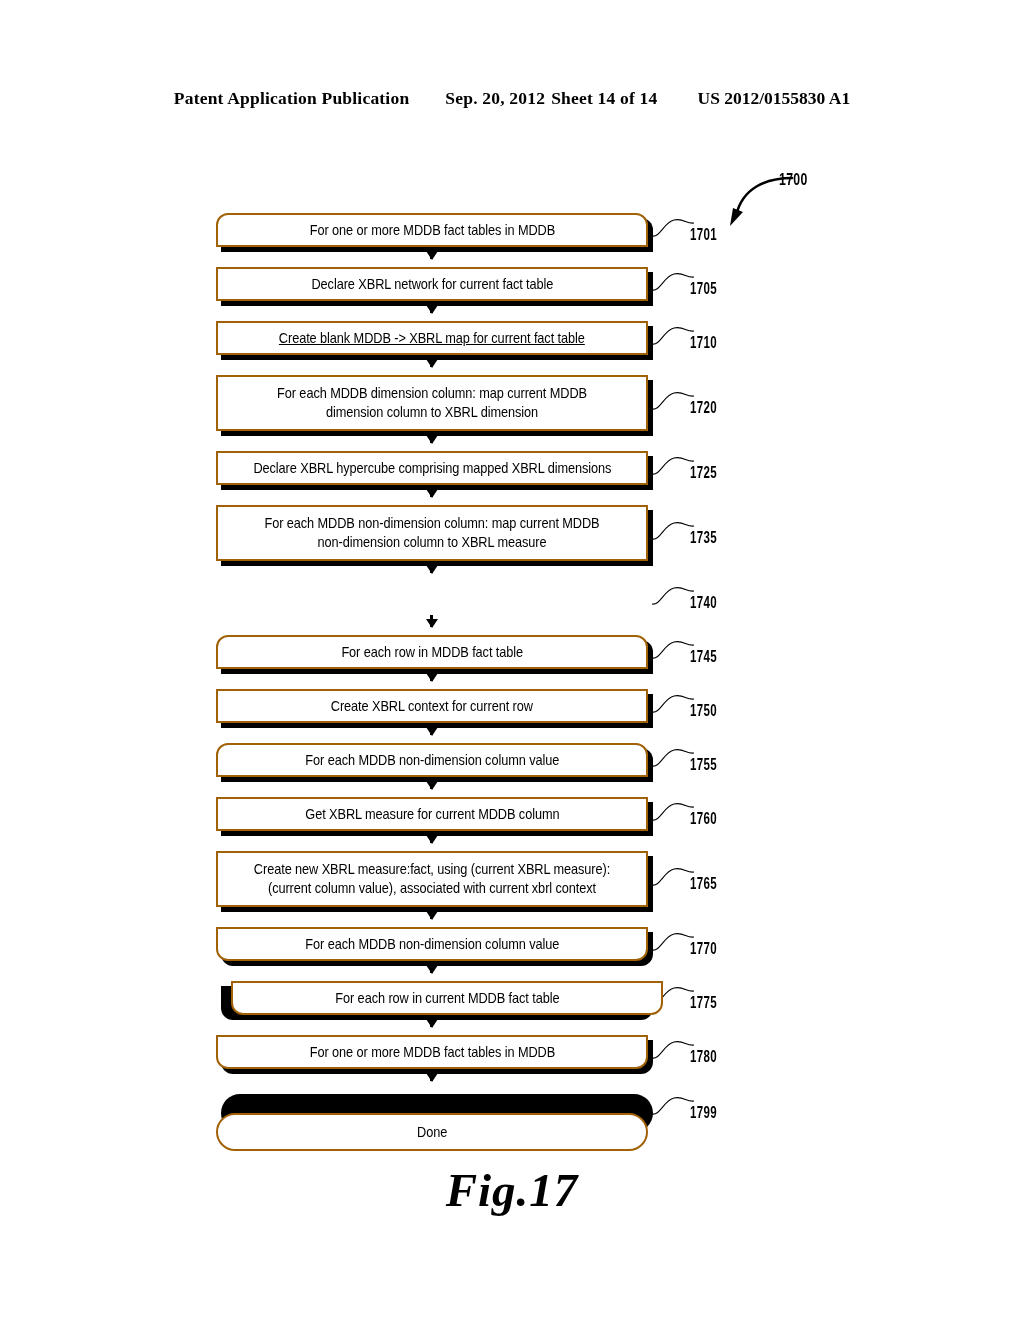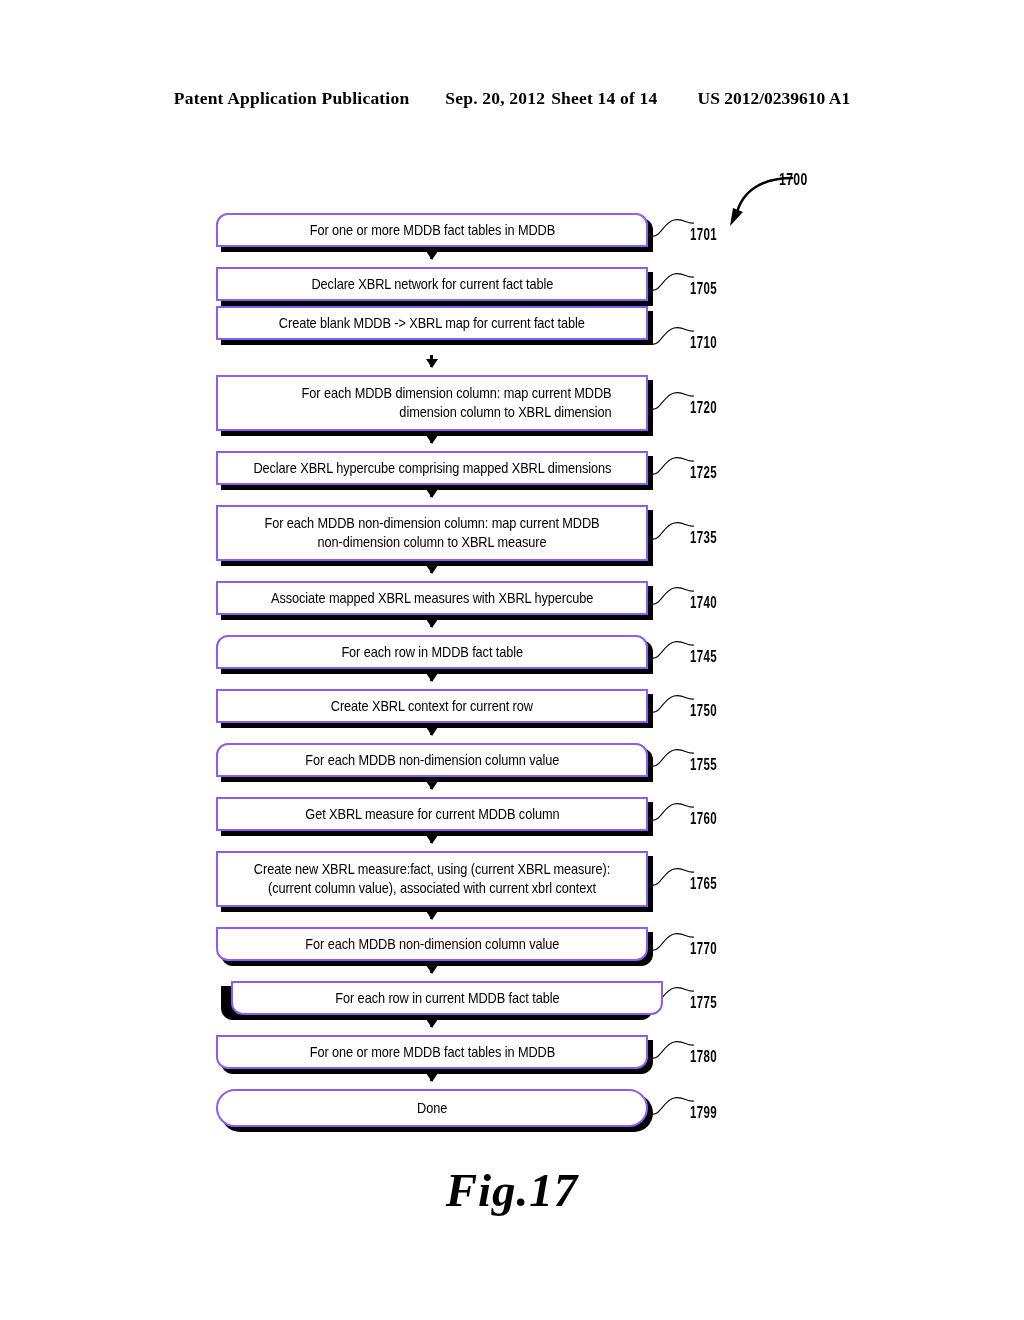--- a/index.html
+++ b/index.html
@@ -63,21 +63,21 @@
     height: 100%;
     background: #000000;
     z-index: 0;
   }
 
   .node .boxface {
     position: relative;
     z-index: 1;
     box-sizing: border-box;
     width: 432px;
-    border: 2px solid #8b5cf6;
+    border: 2px solid #a16207;
     background: #ffffff;
     display: flex;
     align-items: center;
     justify-content: center;
     text-align: center;
     padding: 4px 10px;
   }
 
   .node .label {
     font-family: "Liberation Sans Narrow", "Liberation Sans", sans-serif;
@@ -94,21 +94,21 @@
   
   .shape-rect .boxface,
   .shape-rect .shadow { border-radius: 0; }
 
   .shape-loopstart .boxface { border-radius: 12px 12px 0 0; }
   .shape-loopstart .shadow  { border-radius: 12px 12px 0 0; }
 
   .shape-loopend .boxface { border-radius: 0 0 12px 12px; }
   .shape-loopend .shadow  { border-radius: 0 0 12px 12px; }
 
-  .shape-stadium .boxface { border-radius: 22px; }
+  .shape-stadium .boxface { border-radius: 22px; margin-top: 24px; }
   .shape-stadium .shadow  { border-radius: 22px; }
 
   
   .connector {
     position: absolute;
     left: 430px;
     width: 3px;
     background: #000000;
   }
   .connector::after {
@@ -173,21 +173,21 @@
     letter-spacing: 1px;
   }
 </style>
 </head>
 <body>
 
 <div id="page-header">
   <span class="h-pub">Patent Application Publication</span>
   <span class="h-date">Sep. 20, 2012</span>
   <span class="h-sheet">Sheet 14 of 14</span>
-  <span class="h-patno">US 2012/0239610 A1</span>
+  <span class="h-patno">US 2012/0155830 A1</span>
 </div>
 
 <div id="flow">
 
   <svg id="callout-arrow" width="70" height="58" viewBox="0 0 70 58">
     <path d="M66 6 C 40 6, 16 16, 10 44" stroke="#000" stroke-width="2.6" fill="none" stroke-linecap="round"></path>
     <path d="M4 54 L 17 40 L 7 36 Z" fill="#000"></path>
   </svg>
   <div id="callout-1700">1700</div>
 
@@ -206,34 +206,34 @@
       <div class="shadow" style="height: 34px;"></div>
       <div class="boxface" style="height: 34px;">
         <div class="label">Declare XBRL network for current fact table</div>
       </div>
     </div>
     <div class="refnum" style="left: 690px; top: 280px;">1705</div>
     <svg class="leader" width="44" height="30" viewBox="0 0 44 30" style="left: 652px; top: 268px;">
       <path d="M0 22 C 8 24, 12 8, 22 6 C 32 4, 34 10, 42 9" stroke="#000" stroke-width="1.1" fill="none"></path>
     </svg>
     <div class="connector" style="top: 301px; height: 12px;"></div>
-    <div class="node shape-rect" style="top: 306px; height: 34px;">
+    <div class="node shape-rect" style="top: 321px; height: 34px; text-decoration: underline;">
       <div class="shadow" style="height: 34px;"></div>
       <div class="boxface" style="height: 34px;">
         <div class="label">Create blank MDDB -&gt; XBRL map for current fact table</div>
       </div>
     </div>
     <div class="refnum" style="left: 690px; top: 334px;">1710</div>
     <svg class="leader" width="44" height="30" viewBox="0 0 44 30" style="left: 652px; top: 322px;">
       <path d="M0 22 C 8 24, 12 8, 22 6 C 32 4, 34 10, 42 9" stroke="#000" stroke-width="1.1" fill="none"></path>
     </svg>
     <div class="connector" style="top: 355px; height: 12px;"></div>
     <div class="node shape-rect" style="top: 375px; height: 56px;">
       <div class="shadow" style="height: 56px;"></div>
-      <div class="boxface" style="height: 56px; text-align: right;">
+      <div class="boxface" style="height: 56px;">
         <div class="label">For each MDDB dimension column: map current MDDB dimension column to XBRL dimension</div>
       </div>
     </div>
     <div class="refnum" style="left: 690px; top: 399px;">1720</div>
     <svg class="leader" width="44" height="30" viewBox="0 0 44 30" style="left: 652px; top: 387px;">
       <path d="M0 22 C 8 24, 12 8, 22 6 C 32 4, 34 10, 42 9" stroke="#000" stroke-width="1.1" fill="none"></path>
     </svg>
     <div class="connector" style="top: 431px; height: 12px;"></div>
     <div class="node shape-rect" style="top: 451px; height: 34px;">
       <div class="shadow" style="height: 34px;"></div>
@@ -250,26 +250,20 @@
       <div class="shadow" style="height: 56px;"></div>
       <div class="boxface" style="height: 56px;">
         <div class="label">For each MDDB non-dimension column: map current MDDB non-dimension column to XBRL measure</div>
       </div>
     </div>
     <div class="refnum" style="left: 690px; top: 529px;">1735</div>
     <svg class="leader" width="44" height="30" viewBox="0 0 44 30" style="left: 652px; top: 517px;">
       <path d="M0 22 C 8 24, 12 8, 22 6 C 32 4, 34 10, 42 9" stroke="#000" stroke-width="1.1" fill="none"></path>
     </svg>
     <div class="connector" style="top: 561px; height: 12px;"></div>
-    <div class="node shape-rect" style="top: 581px; height: 34px;">
-      <div class="shadow" style="height: 34px;"></div>
-      <div class="boxface" style="height: 34px;">
-        <div class="label">Associate mapped XBRL measures with XBRL hypercube</div>
-      </div>
-    </div>
     <div class="refnum" style="left: 690px; top: 594px;">1740</div>
     <svg class="leader" width="44" height="30" viewBox="0 0 44 30" style="left: 652px; top: 582px;">
       <path d="M0 22 C 8 24, 12 8, 22 6 C 32 4, 34 10, 42 9" stroke="#000" stroke-width="1.1" fill="none"></path>
     </svg>
     <div class="connector" style="top: 615px; height: 12px;"></div>
     <div class="node shape-loopstart" style="top: 635px; height: 34px;">
       <div class="shadow" style="height: 34px;"></div>
       <div class="boxface" style="height: 34px;">
         <div class="label">For each row in MDDB fact table</div>
       </div>

